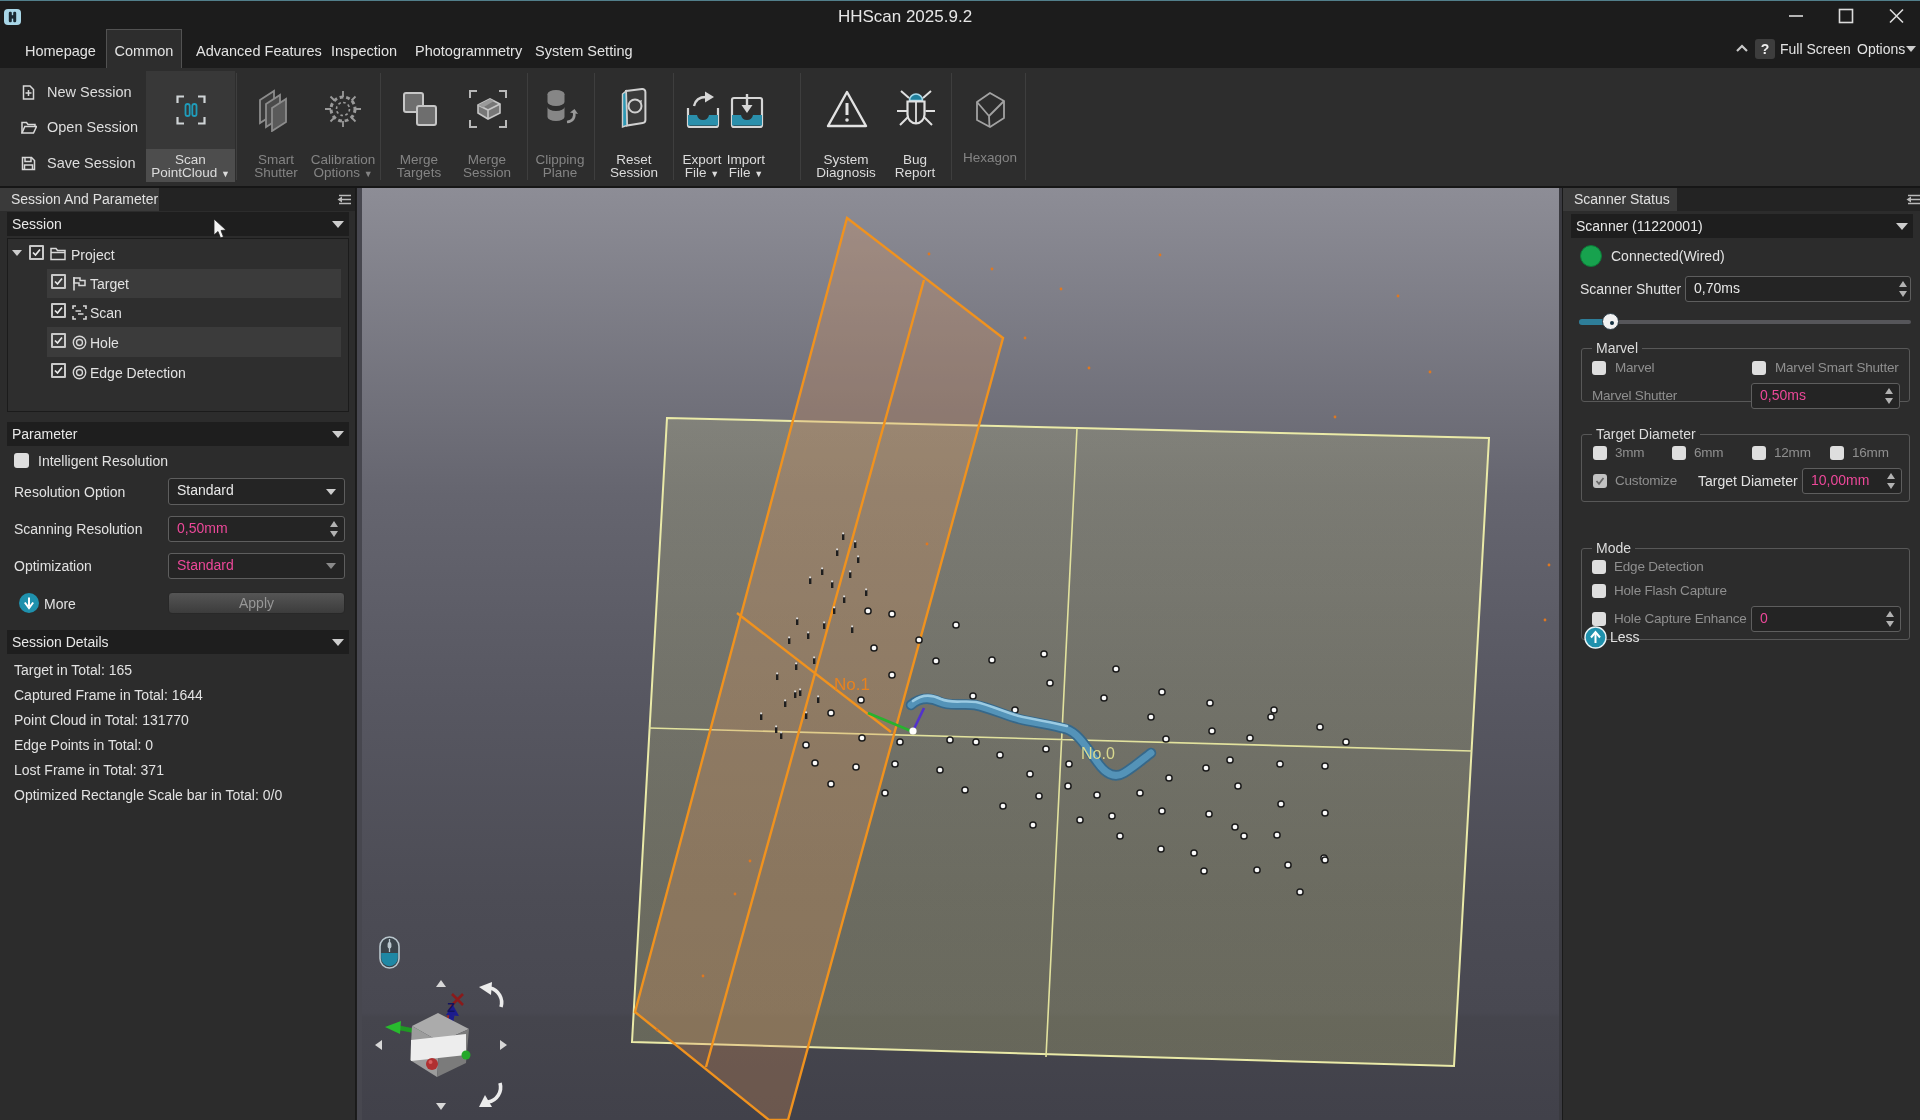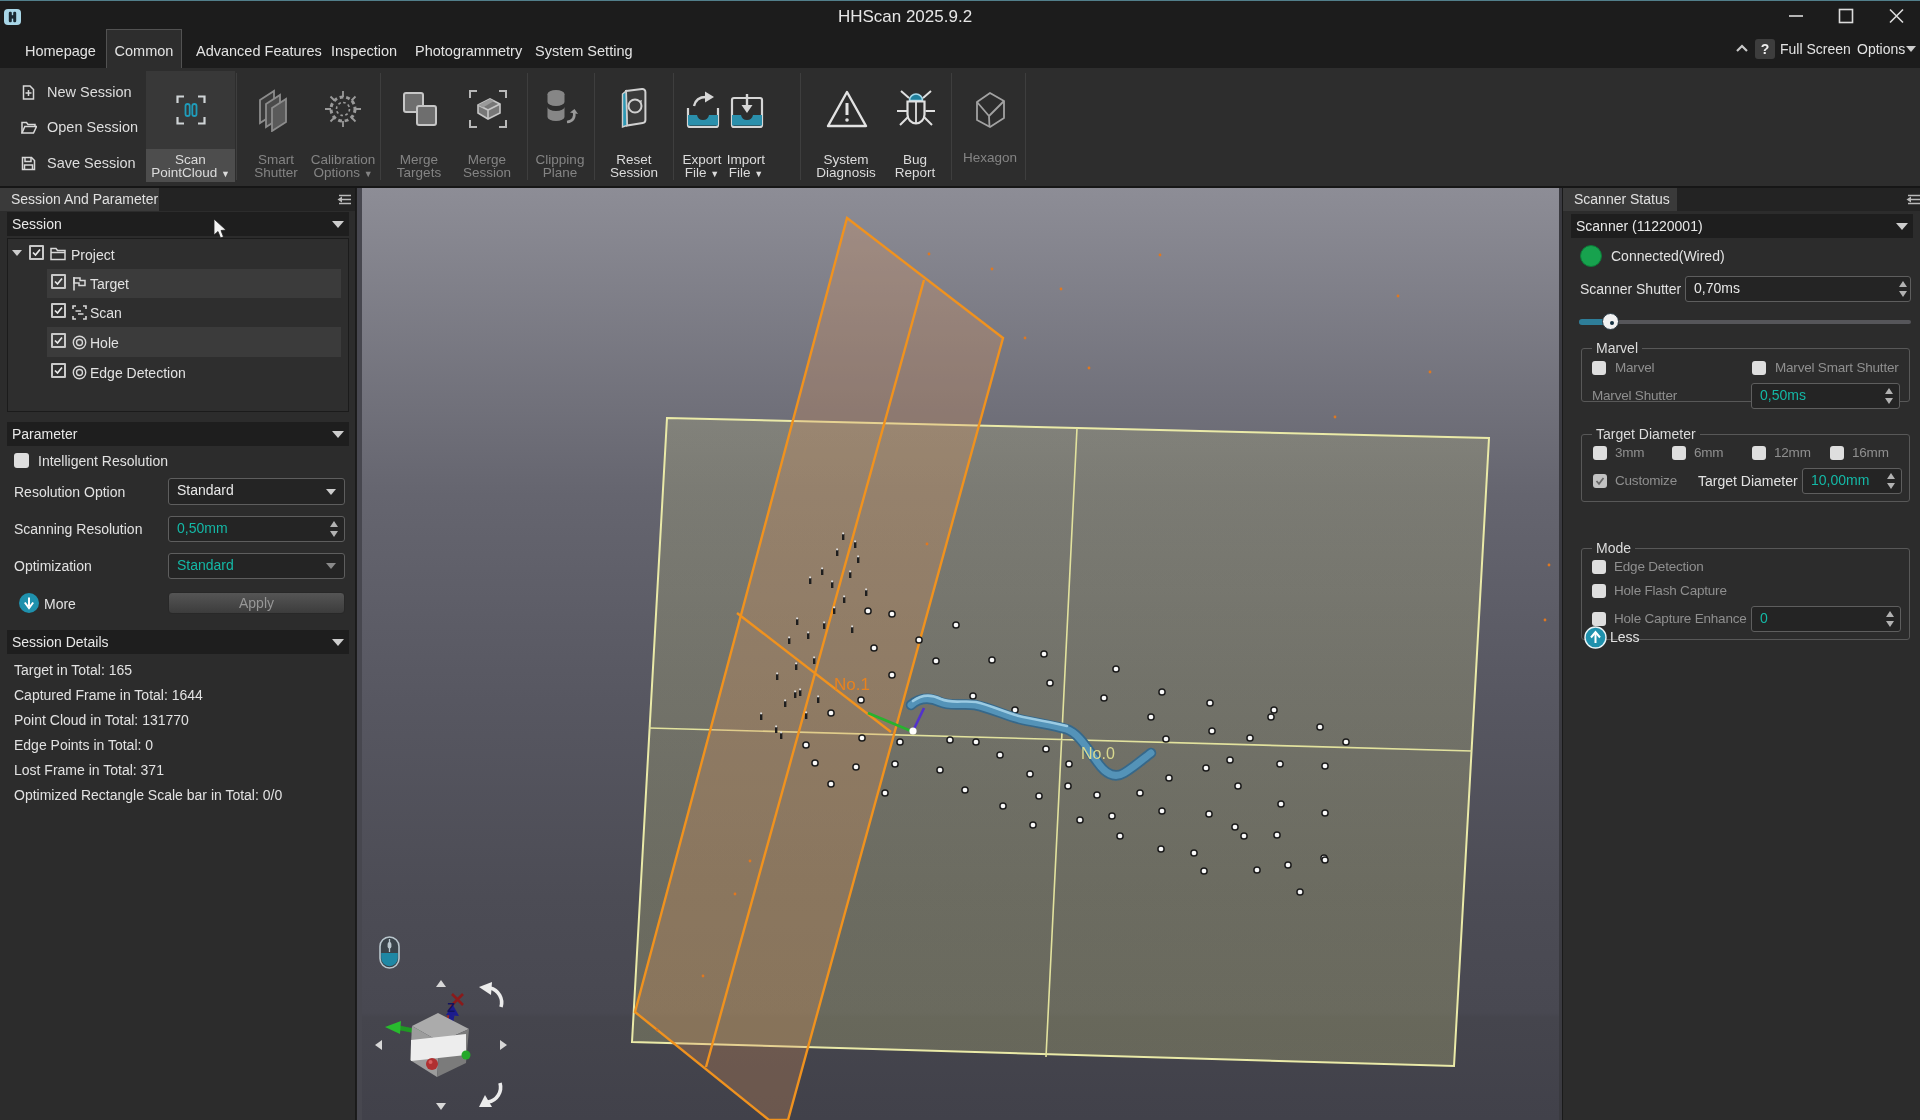--- a/index.html
+++ b/index.html
@@ -30,21 +30,21 @@
   .phead { left:0; top:0; width:100%; height:23px; background:#232323; }
   .phtab { position:absolute; left:0; top:0; height:23px; background:#3a3a3a; color:#e0e0e0; font-size:14px; line-height:22px; padding-left:11px; }
   .secbar { position:absolute; left:7px; width:342px; height:24px; background:#1e1e1e; color:#e8e8e8; font-size:14px; line-height:24px; padding-left:5px; }
   .dna { position:absolute; width:0; height:0; border-left:6px solid transparent; border-right:6px solid transparent; border-top:7px solid #cdcdcd; }
   .cbx { position:absolute; width:15px; height:15px; border:2px solid #c9c9c9; border-radius:1px; }
   .cbx svg { position:absolute; left:0; top:0; }
   .lbl { position:absolute; color:#e2e2e2; font-size:14px; white-space:nowrap; }
   .glbl { position:absolute; color:#8f8f8f; font-size:13.5px; white-space:nowrap; letter-spacing:-0.2px; }
   .combo { position:absolute; background:#242424; border:1px solid #5e5e5e; border-radius:3px; }
   .combo .tx { position:absolute; left:8px; top:3px; font-size:14px; color:#e8e8e8; }
-  .combo .tx.dis { color:#14b8a6; }
+  .combo .tx.dis { color:#ec4899; }
   .spintri { position:absolute; width:0; height:0; }
   .fset { position:absolute; border:1px solid #585858; border-radius:3px; }
   .fleg { position:absolute; background:#2c2c2c; color:#dcdcdc; font-size:14px; line-height:14px; padding:0 4px; }
   .ckl { position:absolute; width:14px; height:14px; background:#dedede; border-radius:3px; }
 </style>
 </head>
 <body>
 <div id="app">
 <div class="abs titlebar"></div>
 <div class="abs menubar"></div>

